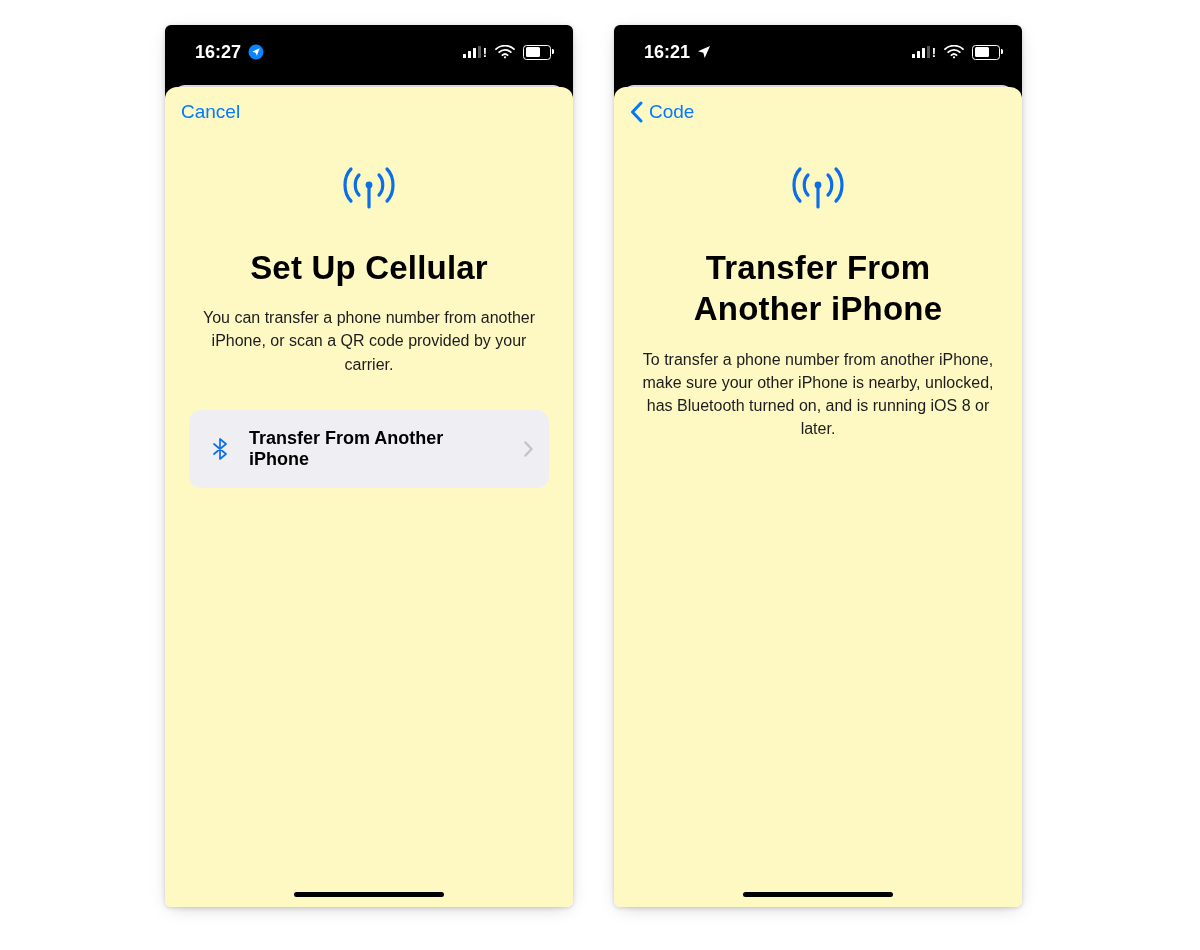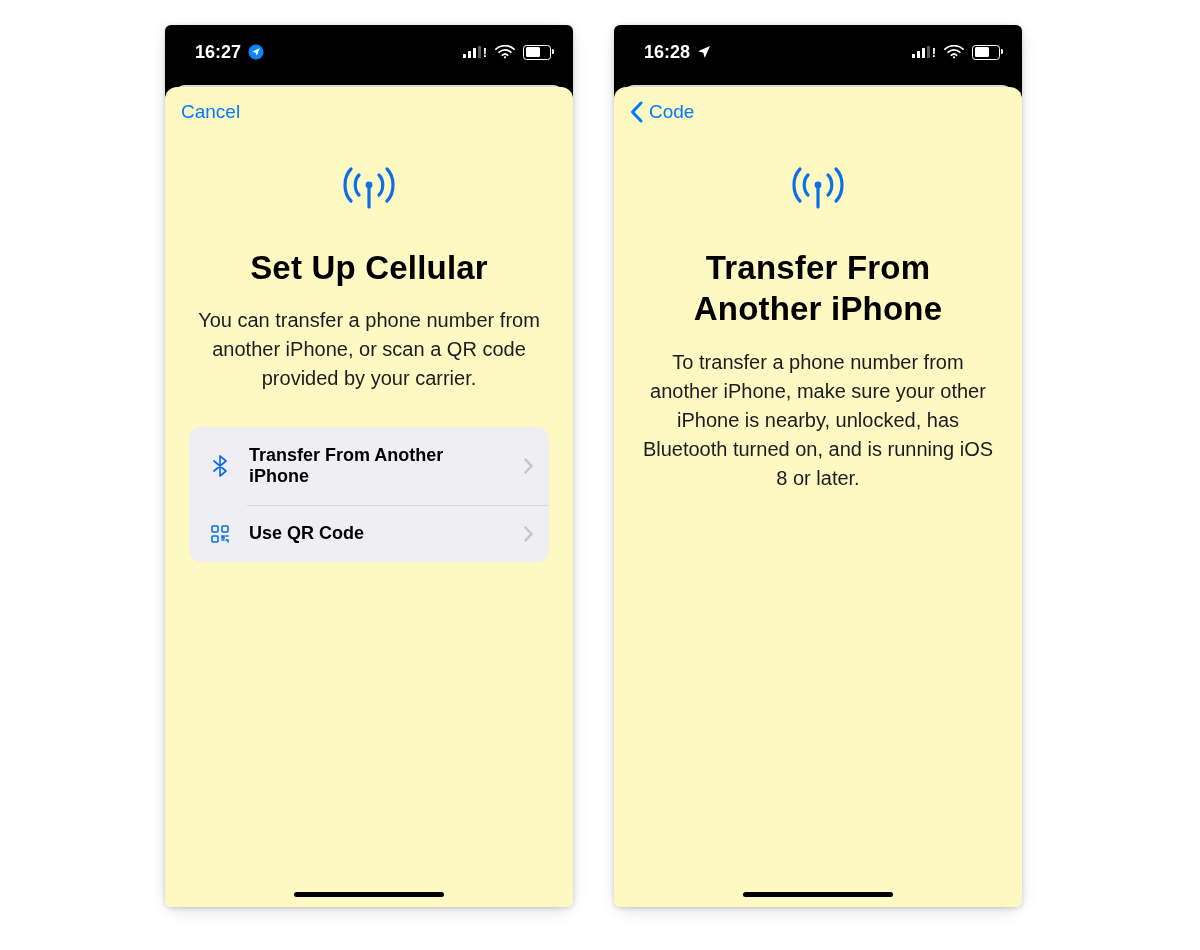--- a/index.html
+++ b/index.html
@@ -43,21 +43,21 @@
 
   .modal{flex:1;background:#fef9c3;border-radius:12px 12px 0 0;margin-top:-12px;position:relative;display:flex;flex-direction:column;z-index:1;}
 
   .navbar{height:50px;display:flex;align-items:center;padding:0 16px;}
   .nav-link{color:var(--ios-blue);font-size:19px;display:flex;align-items:center;gap:2px;cursor:default;}
   .nav-link svg{stroke:var(--ios-blue);}
 
   .hero{display:flex;flex-direction:column;align-items:center;text-align:center;padding:0 28px;}
   .hero-icon{margin-top:28px;margin-bottom:38px;}
   .title{font-size:33px;font-weight:700;line-height:1.25;margin:0 0 18px 0;letter-spacing:.2px;}
-  .subtitle{font-size:20px;line-height:1.45;color:var(--subtext);margin:0 0 34px 0;}
+  .subtitle{font-size:16px;line-height:1.45;color:var(--subtext);margin:0 0 34px 0;}
 
   .option-group{margin:0 24px;background:var(--group-bg);border-radius:12px;overflow:hidden;}
   .option-row{display:flex;align-items:center;gap:18px;padding:18px 16px 18px 20px;position:relative;}
   .option-row + .option-row::before{content:"";position:absolute;left:58px;right:0;top:0;height:1px;background:#d9d8de;}
   .row-icon{width:22px;display:flex;justify-content:center;color:var(--ios-blue);}
   .row-label{flex:1;font-size:18px;font-weight:600;color:#000;}
   .row-chevron{color:var(--chev);}
 
   .home-indicator{position:absolute;bottom:10px;left:50%;transform:translateX(-50%);width:150px;height:5px;background:#000;border-radius:3px;}
 
@@ -124,45 +124,29 @@
               <path d="M8 1 L8 21 L14 16 L2 6 M8 1 L14 6 L2 16"></path>
             </svg>
           </span>
           <span class="row-label">Transfer From Another iPhone</span>
           <span class="row-chevron">
             <svg width="9" height="16" viewBox="0 0 9 16" fill="none" stroke="currentColor" stroke-width="2.4" stroke-linecap="round" stroke-linejoin="round">
                 <path d="M1.5 1.5 L7.5 8 L1.5 14.5"></path>
               </svg>
           </span>
         </div>
-        <div class="option-row">
-          <span class="row-icon">
-            <svg width="18" height="18" viewBox="0 0 18 18" fill="none" stroke="#0a6fe8" stroke-width="1.6">
-              <rect x="1" y="1" width="6" height="6" rx="1"></rect>
-              <rect x="11" y="1" width="6" height="6" rx="1"></rect>
-              <rect x="1" y="11" width="6" height="6" rx="1"></rect>
-              <path d="M11 11 h2 v2 h-2z M15 11 h2 M11 15 h2 M15 15 h2 v2" stroke-linecap="round"></path>
-            </svg>
-          </span>
-          <span class="row-label">Use QR Code</span>
-          <span class="row-chevron">
-            <svg width="9" height="16" viewBox="0 0 9 16" fill="none" stroke="currentColor" stroke-width="2.4" stroke-linecap="round" stroke-linejoin="round">
-                <path d="M1.5 1.5 L7.5 8 L1.5 14.5"></path>
-              </svg>
-          </span>
-        </div>
       </div>
       <div class="home-indicator"></div>
     </div>
   </div>
 
   <div class="phone right">
     <div class="statusbar">
       <div class="sb-left">
-        <span>16:28</span>
+        <span>16:21</span>
         <svg width="16" height="16" viewBox="0 0 24 24">
             <path d="M21 3 L3 11 L11 13 L13 21 Z" fill="#fff"></path>
           </svg>
       </div>
       <div class="sb-right">
         <span style="display:flex;align-items:center;">
           <span class="dots">
               <span></span>
               <span></span>
               <span></span>

